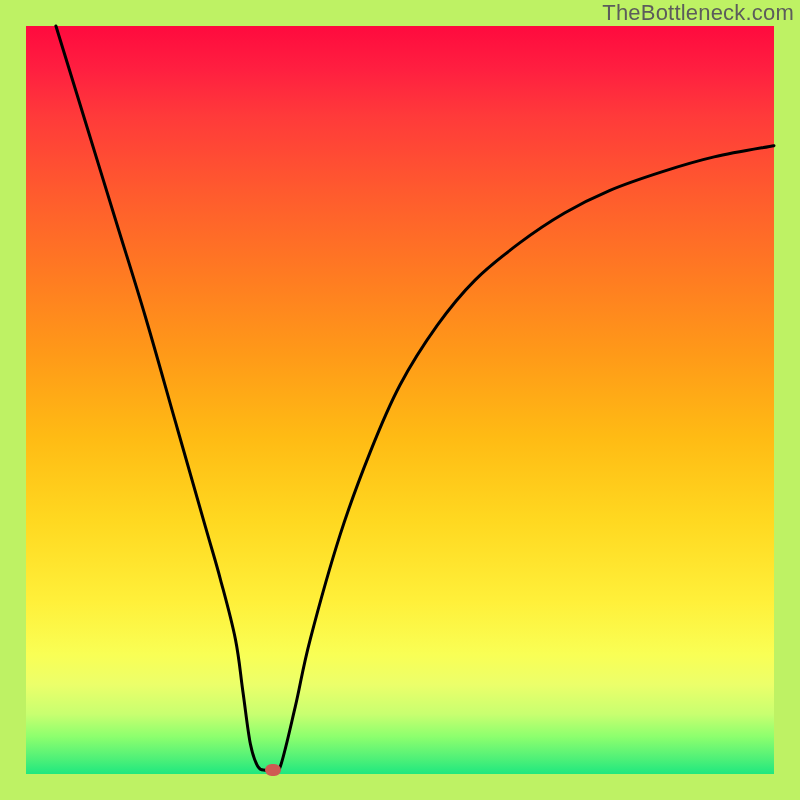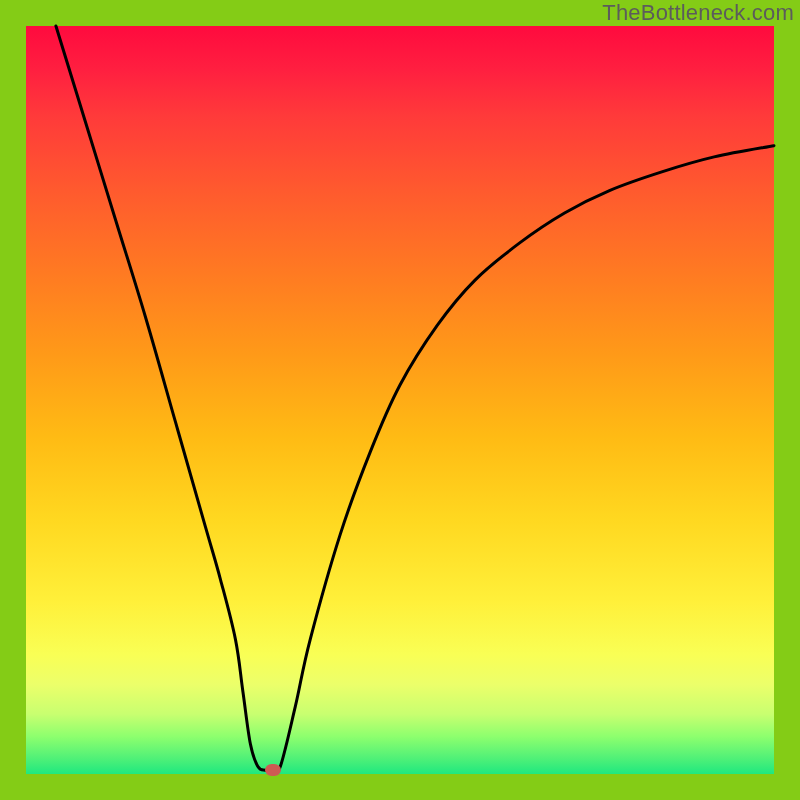--- a/index.html
+++ b/index.html
@@ -8,21 +8,21 @@
     width: 800px;
     height: 800px;
     background: #000;
     font-family: Arial, Helvetica, sans-serif;
     overflow: hidden;
   }
   .frame {
     position: relative;
     width: 800px;
     height: 800px;
-    background: #84cc16;
+    background: #bef264;
   }
   .plot-area {
     position: absolute;
     left: 26px;
     top: 26px;
     width: 748px;
     height: 748px;
     
     background: linear-gradient(
       to bottom,

